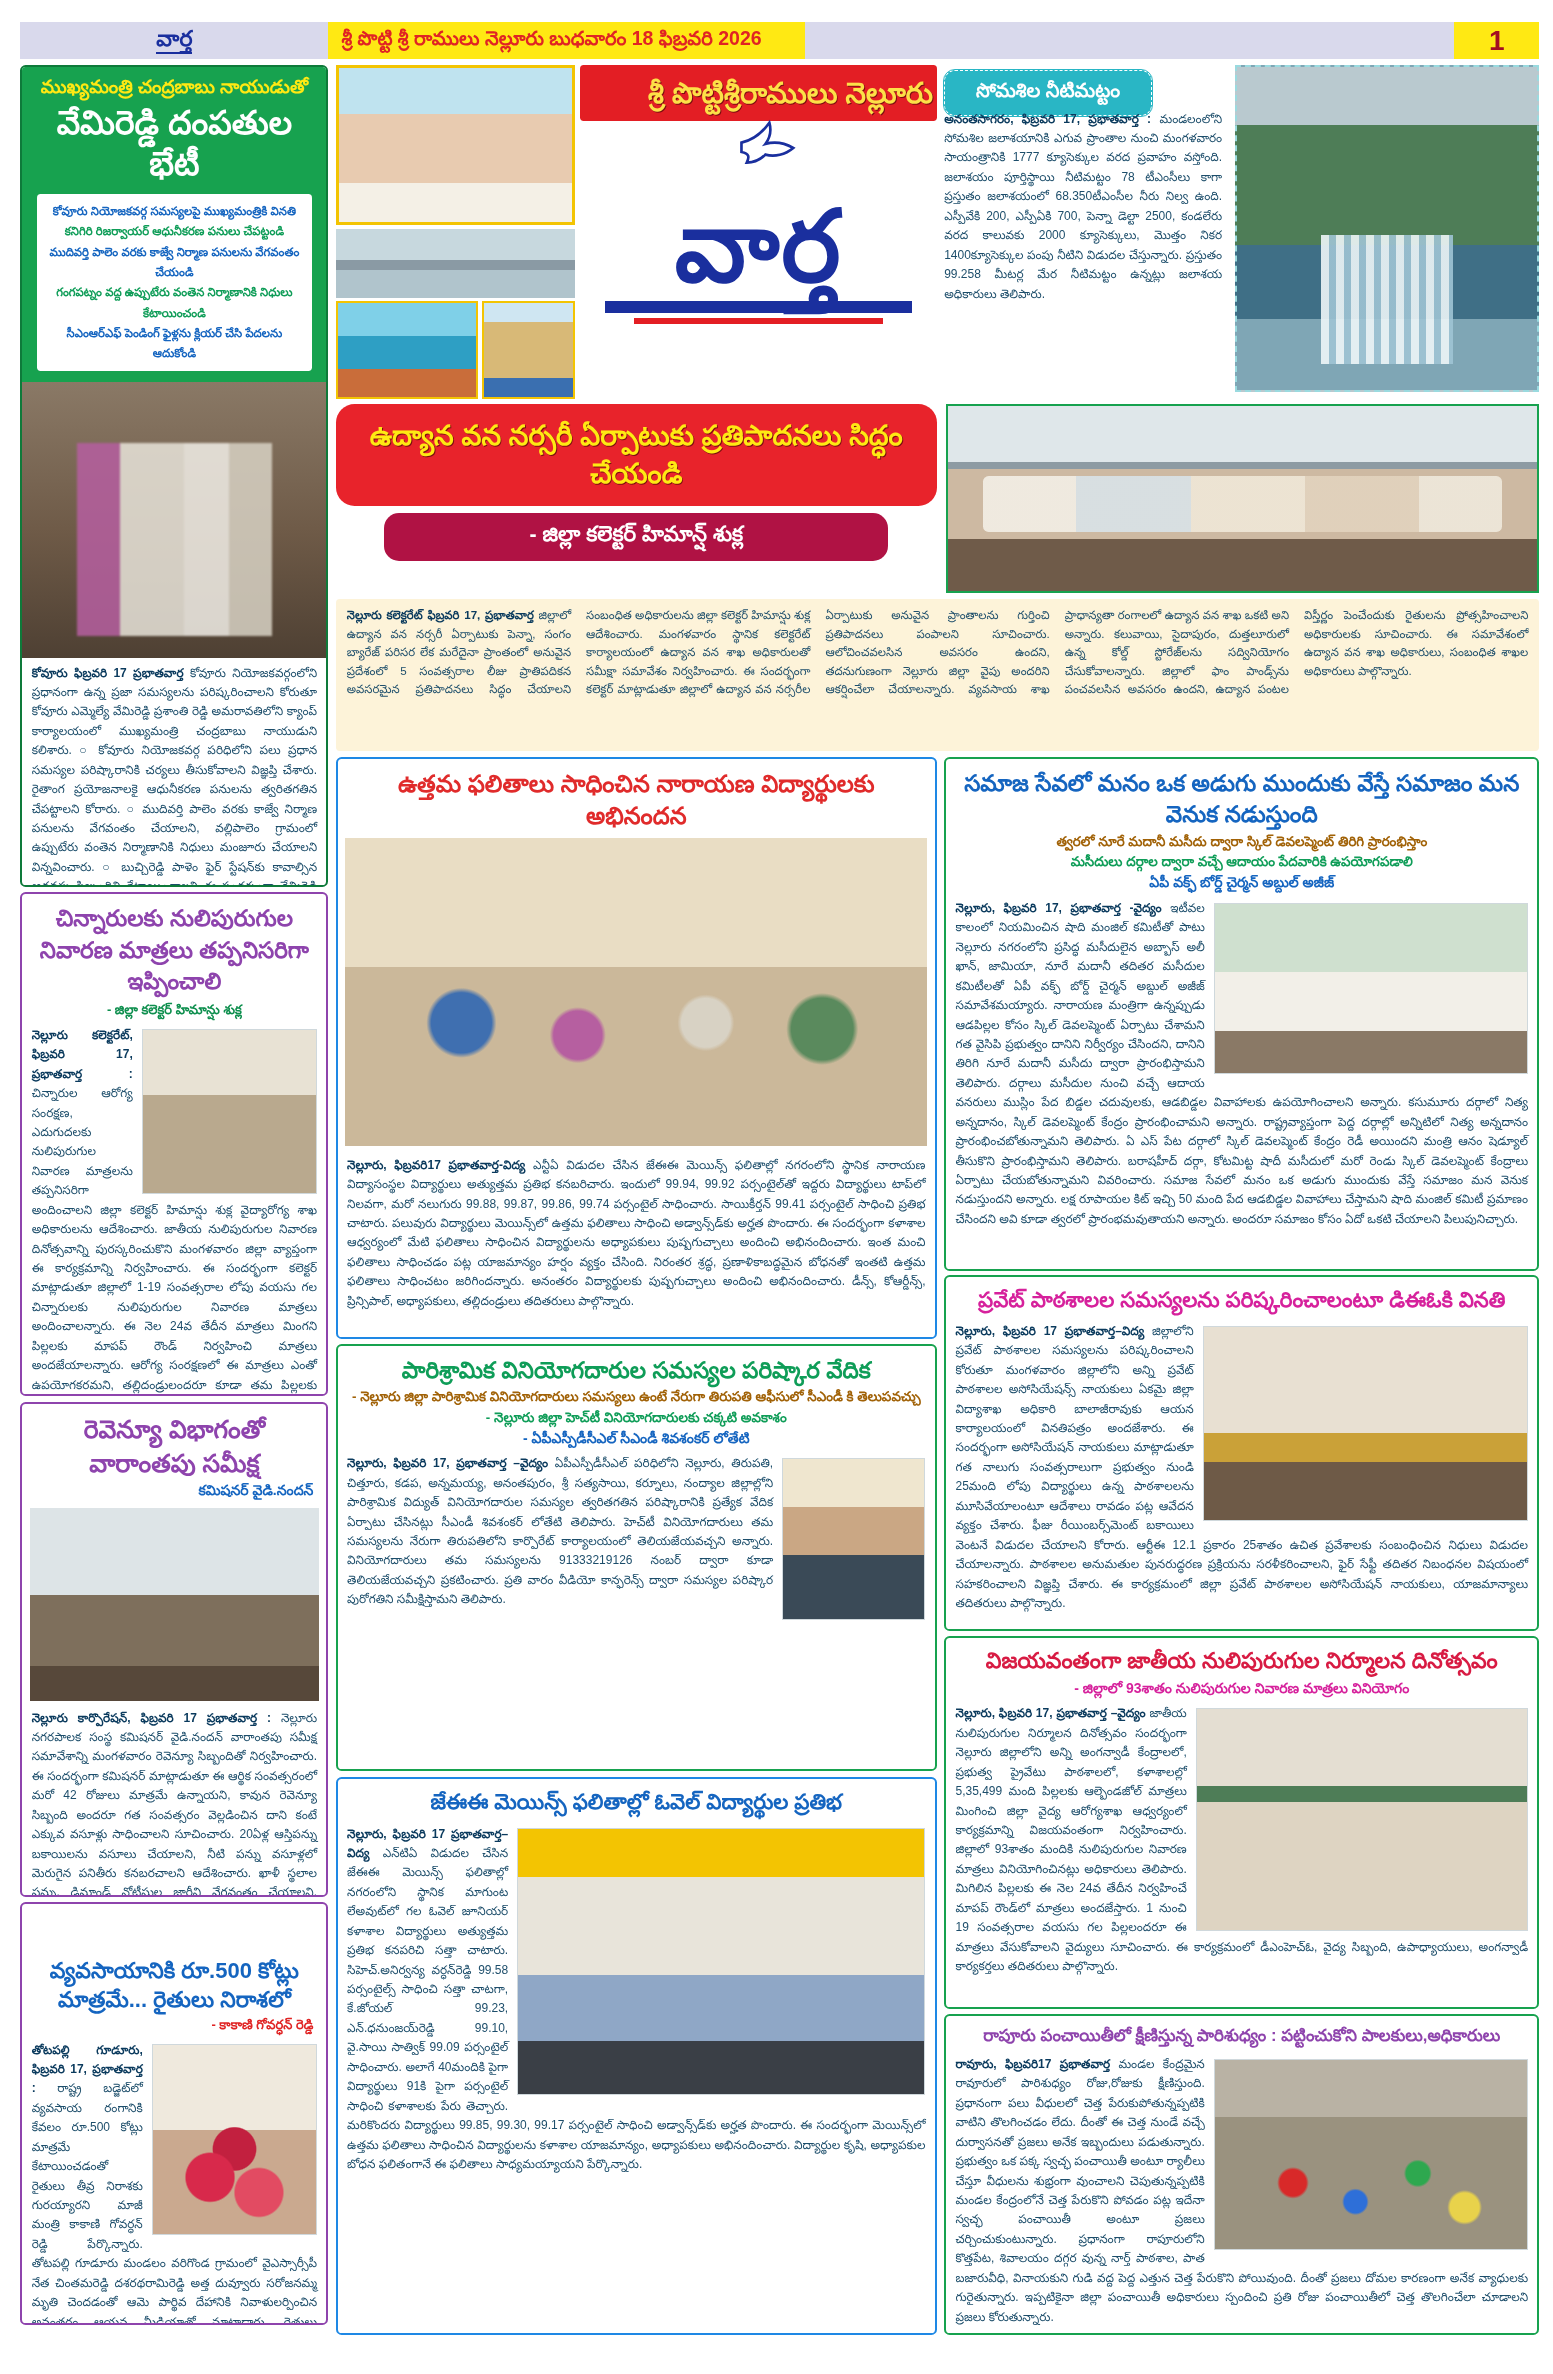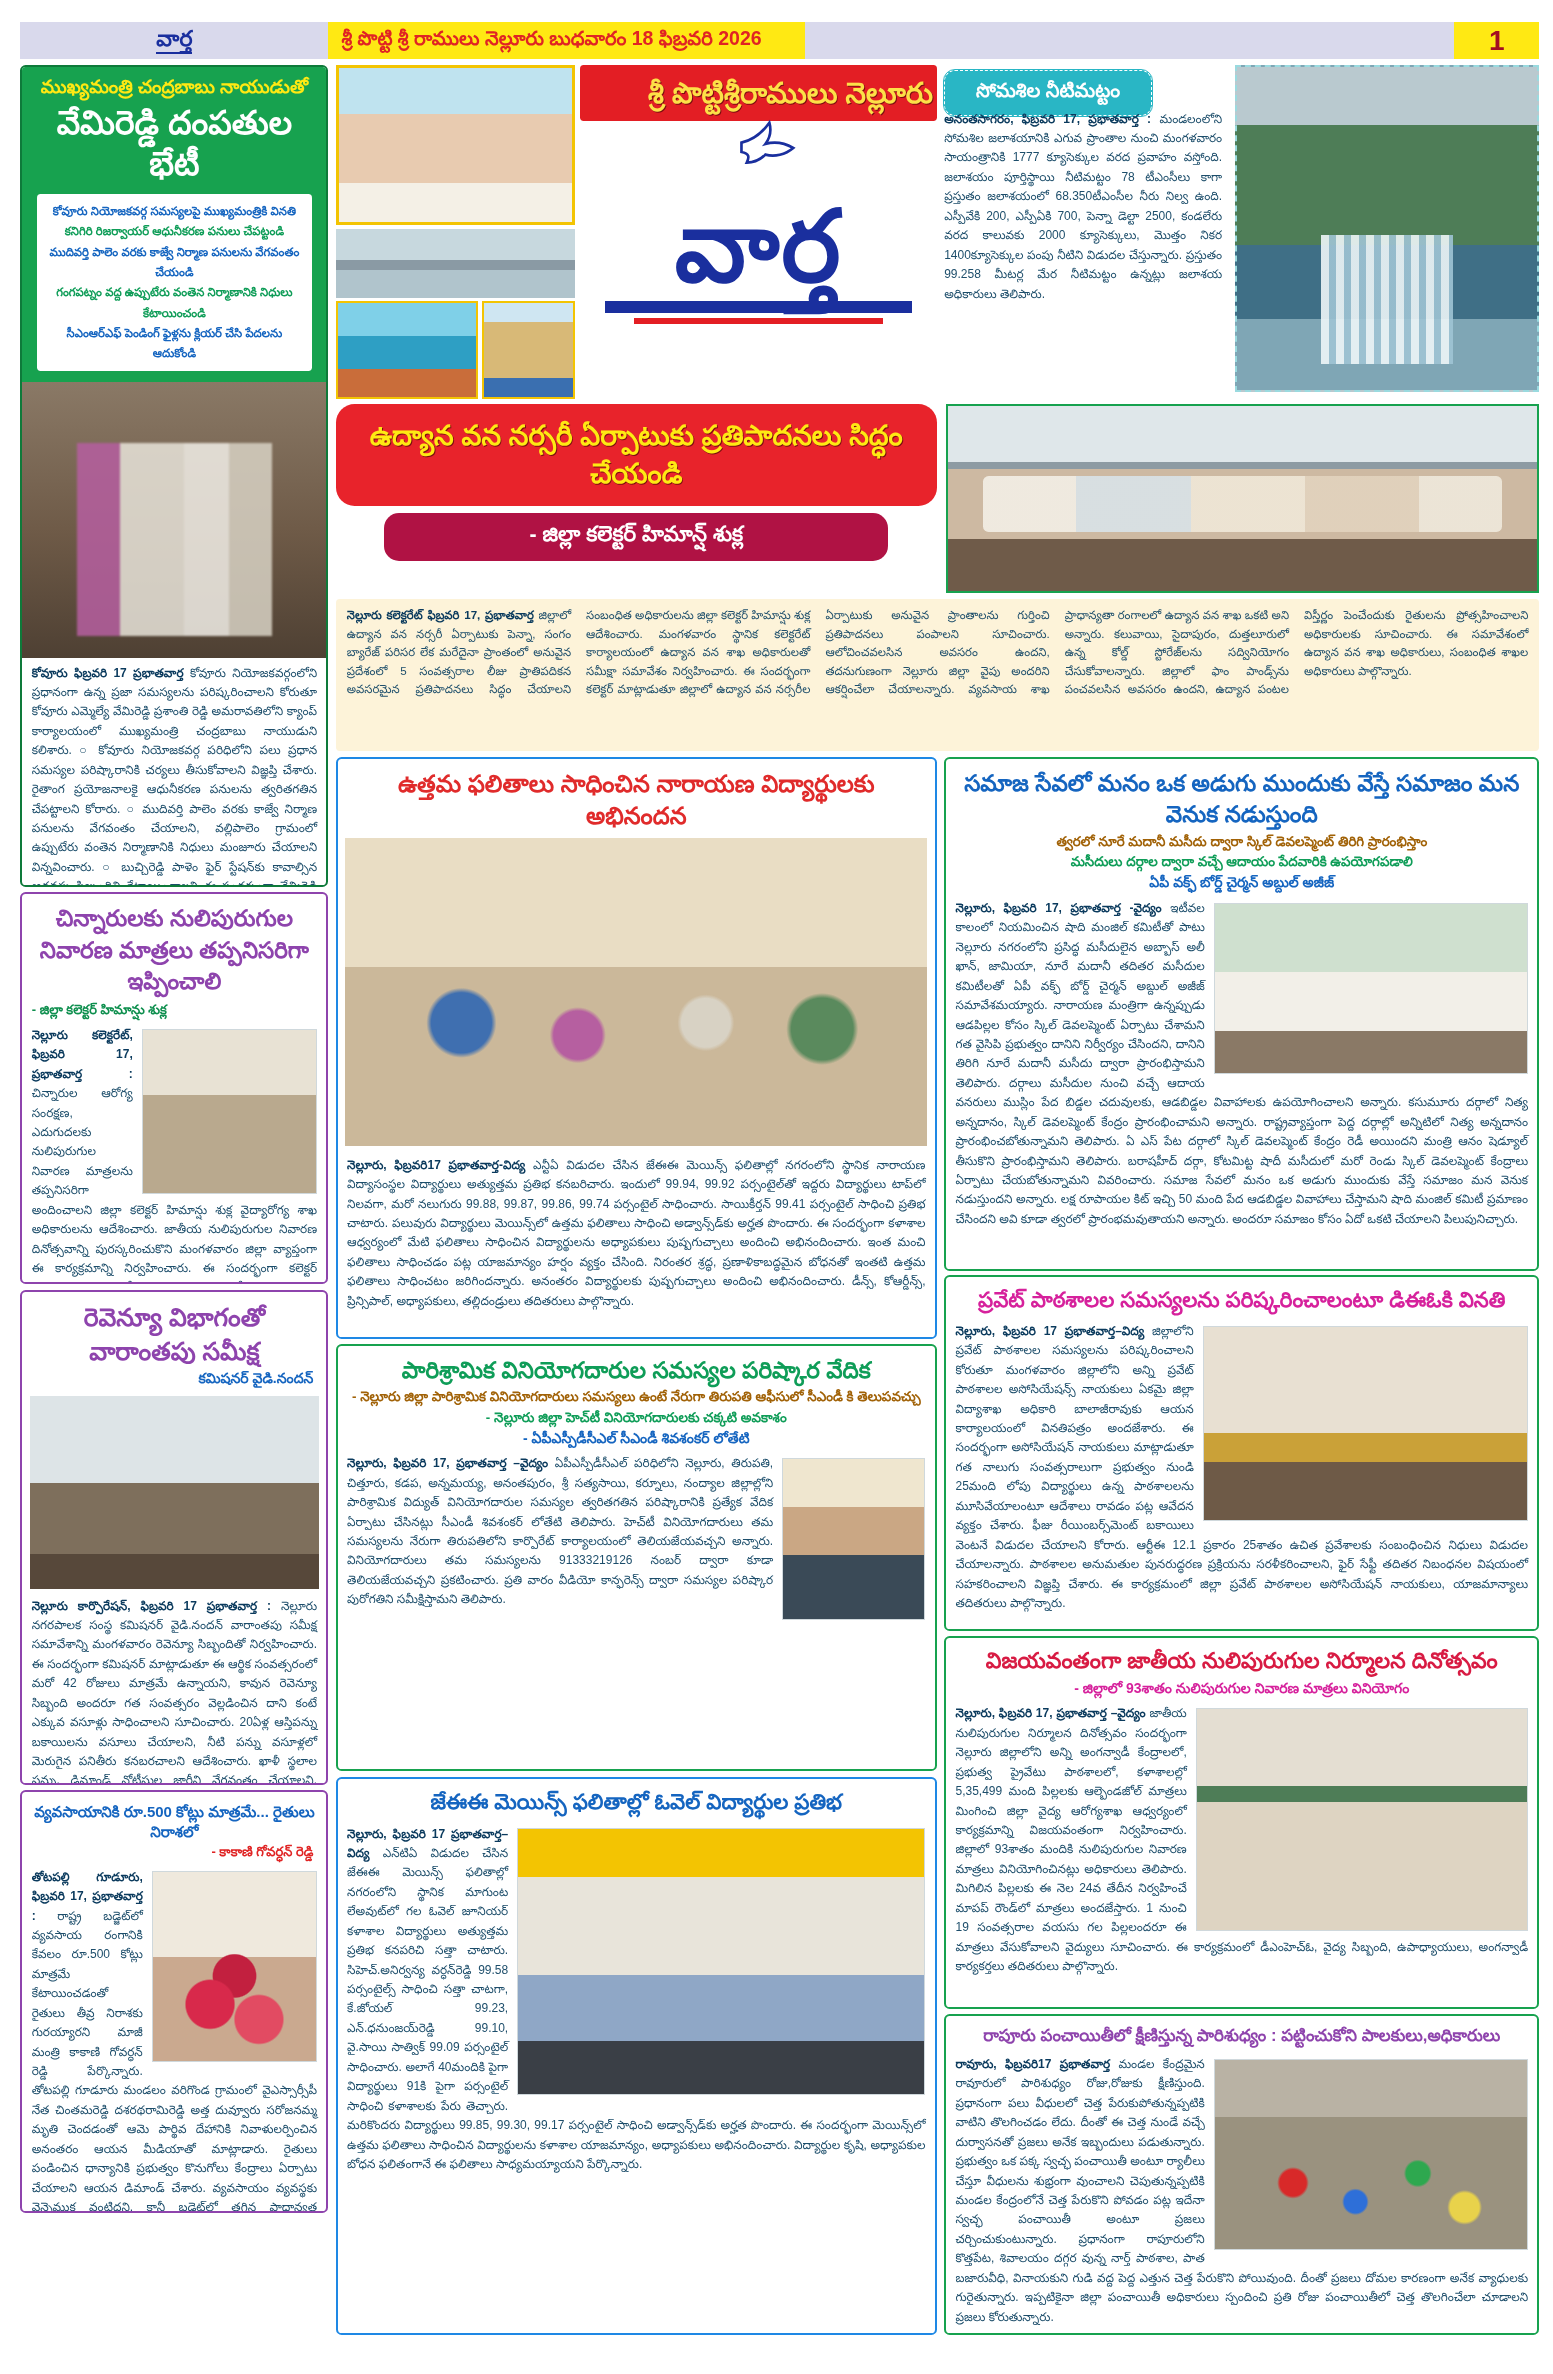--- a/index.html
+++ b/index.html
@@ -123,42 +123,42 @@
             <div class="p-blue">సీఎంఆర్ఎఫ్ పెండింగ్ ఫైళ్లను క్లియర్ చేసి పేదలను ఆదుకోండి</div>
           </div>
         </div>
         <div class="photo ph-lead"></div>
         <div class="bt" style="flex:1;">
           <span class="dl">కోవూరు ఫిబ్రవరి 17 ప్రభాతవార్త</span>
           <span>కోవూరు నియోజకవర్గంలోని ప్రధానంగా ఉన్న ప్రజా సమస్యలను పరిష్కరించాలని కోరుతూ కోవూరు ఎమ్మెల్యే వేమిరెడ్డి ప్రశాంతి రెడ్డి అమరావతిలోని క్యాంప్ కార్యాలయంలో ముఖ్యమంత్రి చంద్రబాబు నాయుడుని కలిశారు. ○ కోవూరు నియోజకవర్గ పరిధిలోని పలు ప్రధాన సమస్యల పరిష్కారానికి చర్యలు తీసుకోవాలని విజ్ఞప్తి చేశారు. రైతాంగ ప్రయోజనాలకై ఆధునీకరణ పనులను త్వరితగతిన చేపట్టాలని కోరారు. ○ ముదివర్తి పాలెం వరకు కాజ్వే నిర్మాణ పనులను వేగవంతం చేయాలని, వల్లిపాలెం గ్రామంలో ఉప్పుటేరు వంతెన నిర్మాణానికి నిధులు మంజూరు చేయాలని విన్నవించారు. ○ బుచ్చిరెడ్డి పాళెం ఫైర్ స్టేషన్‌కు కావాల్సిన అదనపు సిబ్బందిని కేటాయించాలని ఈ సందర్భంగా వేమిరెడ్డి దంపతులు ముఖ్యమంత్రి చంద్రబాబు నాయుడుని కోరారు. ○ కాలం చెల్లిపోయిన సీఎం రిలీఫ్ ఫండ్ దరఖాస్తులను పరిశీలించాలని, నిరుపేదల వైద్య సదుపాయాలకు సంబంధించిన పెండింగ్ ఫైళ్లను త్వరితగతిన క్లియర్ చేయాలని ముఖ్యమంత్రిని కోరారు. వేమిరెడ్డి దంపతులు విన్నవించిన అంశాలపై సానుకూలంగా స్పందించిన ముఖ్యమంత్రి చంద్రబాబు నాయుడు కనిగిరి రిజర్వాయర్, వంతెనల నిర్మాణానికి సంబంధించి సంబంధిత అధికారులతో మాట్లాడి తగిన చర్యలు తీసుకుంటామని హామీ ఇచ్చారు. అలాగే CMRF ఫైళ్ల క్లియరెన్స్‌కు సానుకూల నిర్ణయం తీసుకుంటామని భరోసా ఇచ్చారు. చంద్రబాబు నాయుడుని కలిసిన వారిలో నెల్లూరు నగర మేయర్ రూప్ కుమార్ యాదవ్ కూడా ఉన్నారు.</span>
         </div>
       </div>
 
-      <div class="box b-purple" style="height:392px;display:flex;flex-direction:column;">
+      <div class="box b-purple" style="height:504px;display:flex;flex-direction:column;align-items:center;">
         <div class="h-purple">చిన్నారులకు నులిపురుగుల నివారణ మాత్రలు తప్పనిసరిగా ఇప్పించాలి</div>
         <div class="byline-green">- జిల్లా కలెక్టర్ హిమాన్షు శుక్ల</div>
         <div class="bt" style="flex:1;">
           <div class="photo ph-worm fr"></div>
           <span class="dl">నెల్లూరు కలెక్టరేట్, ఫిబ్రవరి 17, ప్రభాతవార్త :</span>
           <span>చిన్నారుల ఆరోగ్య సంరక్షణ, ఎదుగుదలకు నులిపురుగుల నివారణ మాత్రలను తప్పనిసరిగా అందించాలని జిల్లా కలెక్టర్ హిమాన్షు శుక్ల వైద్యారోగ్య శాఖ అధికారులను ఆదేశించారు. జాతీయ నులిపురుగుల నివారణ దినోత్సవాన్ని పురస్కరించుకొని మంగళవారం జిల్లా వ్యాప్తంగా ఈ కార్యక్రమాన్ని నిర్వహించారు. ఈ సందర్భంగా కలెక్టర్ మాట్లాడుతూ జిల్లాలో 1-19 సంవత్సరాల లోపు వయసు గల చిన్నారులకు నులిపురుగుల నివారణ మాత్రలు అందించాలన్నారు. ఈ నెల 24వ తేదీన మాత్రలు మింగని పిల్లలకు మాపప్ రౌండ్ నిర్వహించి మాత్రలు అందజేయాలన్నారు. ఆరోగ్య సంరక్షణలో ఈ మాత్రలు ఎంతో ఉపయోగకరమని, తల్లిదండ్రులందరూ కూడా తమ పిల్లలకు తప్పక మాత్రలు ఇప్పించాలని కోరారు. ఈ కార్యక్రమంలో డీఎంహెచ్ఓ, వైద్య సిబ్బంది, ఐసీడీఎస్ అధికారులు తదితరులు పాల్గొన్నారు.</span>
         </div>
       </div>
 
       <div class="box b-purple" style="height:495px;display:flex;flex-direction:column;">
         <div class="h-purple" style="font-size:25px;">రెవెన్యూ విభాగంతో వారాంతపు సమీక్ష</div>
         <div class="byline-blue-r">కమిషనర్ వైడి.నందన్</div>
         <div class="photo ph-rev" style="margin:1.9px 7.4px;"></div>
         <div class="bt" style="flex:1;">
           <span class="dl">నెల్లూరు కార్పొరేషన్, ఫిబ్రవరి 17 ప్రభాతవార్త :</span>
           <span>నెల్లూరు నగరపాలక సంస్థ కమిషనర్ వైడి.నందన్ వారాంతపు సమీక్ష సమావేశాన్ని మంగళవారం రెవెన్యూ సిబ్బందితో నిర్వహించారు. ఈ సందర్భంగా కమిషనర్ మాట్లాడుతూ ఈ ఆర్థిక సంవత్సరంలో మరో 42 రోజులు మాత్రమే ఉన్నాయని, కావున రెవెన్యూ సిబ్బంది అందరూ గత సంవత్సరం వెల్లడించిన దాని కంటే ఎక్కువ వసూళ్లు సాధించాలని సూచించారు. 20ఏళ్ల ఆస్తిపన్ను బకాయిలను వసూలు చేయాలని, నీటి పన్ను వసూళ్లలో మెరుగైన పనితీరు కనబరచాలని ఆదేశించారు. ఖాళీ స్థలాల పన్ను, డిమాండ్ నోటీసుల జారీని వేగవంతం చేయాలని, సిబ్బంది అందరూ సమన్వయంతో లక్ష్యాలను చేరుకోవాలని సూచించారు. సమావేశంలో రెవెన్యూ అధికారులు, బిల్ కలెక్టర్లు తదితరులు పాల్గొన్నారు.</span>
         </div>
       </div>
 
       <div class="box b-purple" style="height:423px;display:flex;flex-direction:column;">
-        <div class="h-blue" style="font-size:15px;">వ్యవసాయానికి రూ.500 కోట్లు మాత్రమే... రైతులు నిరాశలో</div>
+        <div class="h-blue" style="font-size:22px;margin-top:42px;">వ్యవసాయానికి రూ.500 కోట్లు మాత్రమే... రైతులు నిరాశలో</div>
         <div class="byline-red-r">- కాకాణి గోవర్ధన్ రెడ్డి</div>
         <div class="bt" style="flex:1;">
           <div class="photo ph-agri fr"></div>
           <span class="dl">తోటపల్లి గూడూరు, ఫిబ్రవరి 17, ప్రభాతవార్త :</span>
           <span>రాష్ట్ర బడ్జెట్‌లో వ్యవసాయ రంగానికి కేవలం రూ.500 కోట్లు మాత్రమే కేటాయించడంతో రైతులు తీవ్ర నిరాశకు గురయ్యారని మాజీ మంత్రి కాకాణి గోవర్ధన్ రెడ్డి పేర్కొన్నారు. తోటపల్లి గూడూరు మండలం వరిగొండ గ్రామంలో వైఎస్సార్సీపీ నేత చింతమరెడ్డి దశరథరామిరెడ్డి అత్త దువ్వూరు సరోజనమ్మ మృతి చెందడంతో ఆమె పార్థివ దేహానికి నివాళులర్పించిన అనంతరం ఆయన మీడియాతో మాట్లాడారు. రైతులు పండించిన ధాన్యానికి ప్రభుత్వం కొనుగోలు కేంద్రాలు ఏర్పాటు చేయాలని ఆయన డిమాండ్ చేశారు. వ్యవసాయం వ్యవస్థకు వెన్నెముక వంటిదని, కానీ బడ్జెట్‌లో తగిన ప్రాధాన్యత ఇవ్వలేదని, రైతు సమస్యల పరిష్కారంలో తమ పార్టీ ఎల్లప్పుడూ అండదండలుగా ఉంటుందన్నారు. కుటుంబాన్ని పరామర్శించిన వారిలో రాష్ట్ర వైఎస్సార్సీపీ సీనియర్ నేతలు, మండల పార్టీ అధ్యక్షుడు ఉప్పల శంకరయ్య గౌడ్ తదితరులు పాల్గొన్నారు.</span>
         </div>
       </div>
     </div>
 
     <div class="rightwrap">

